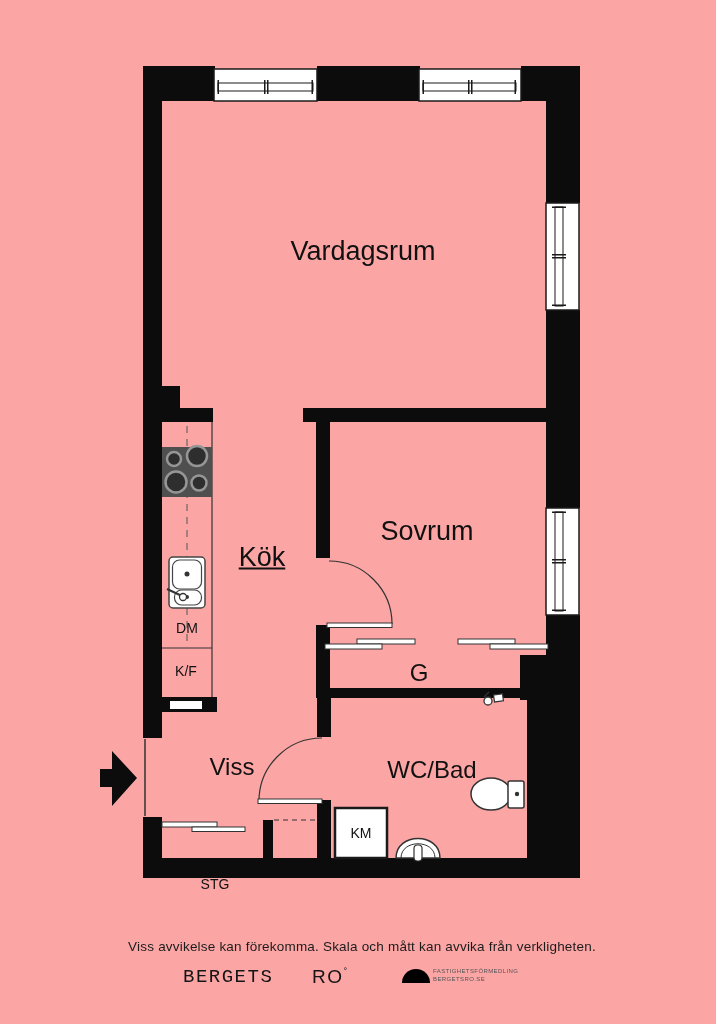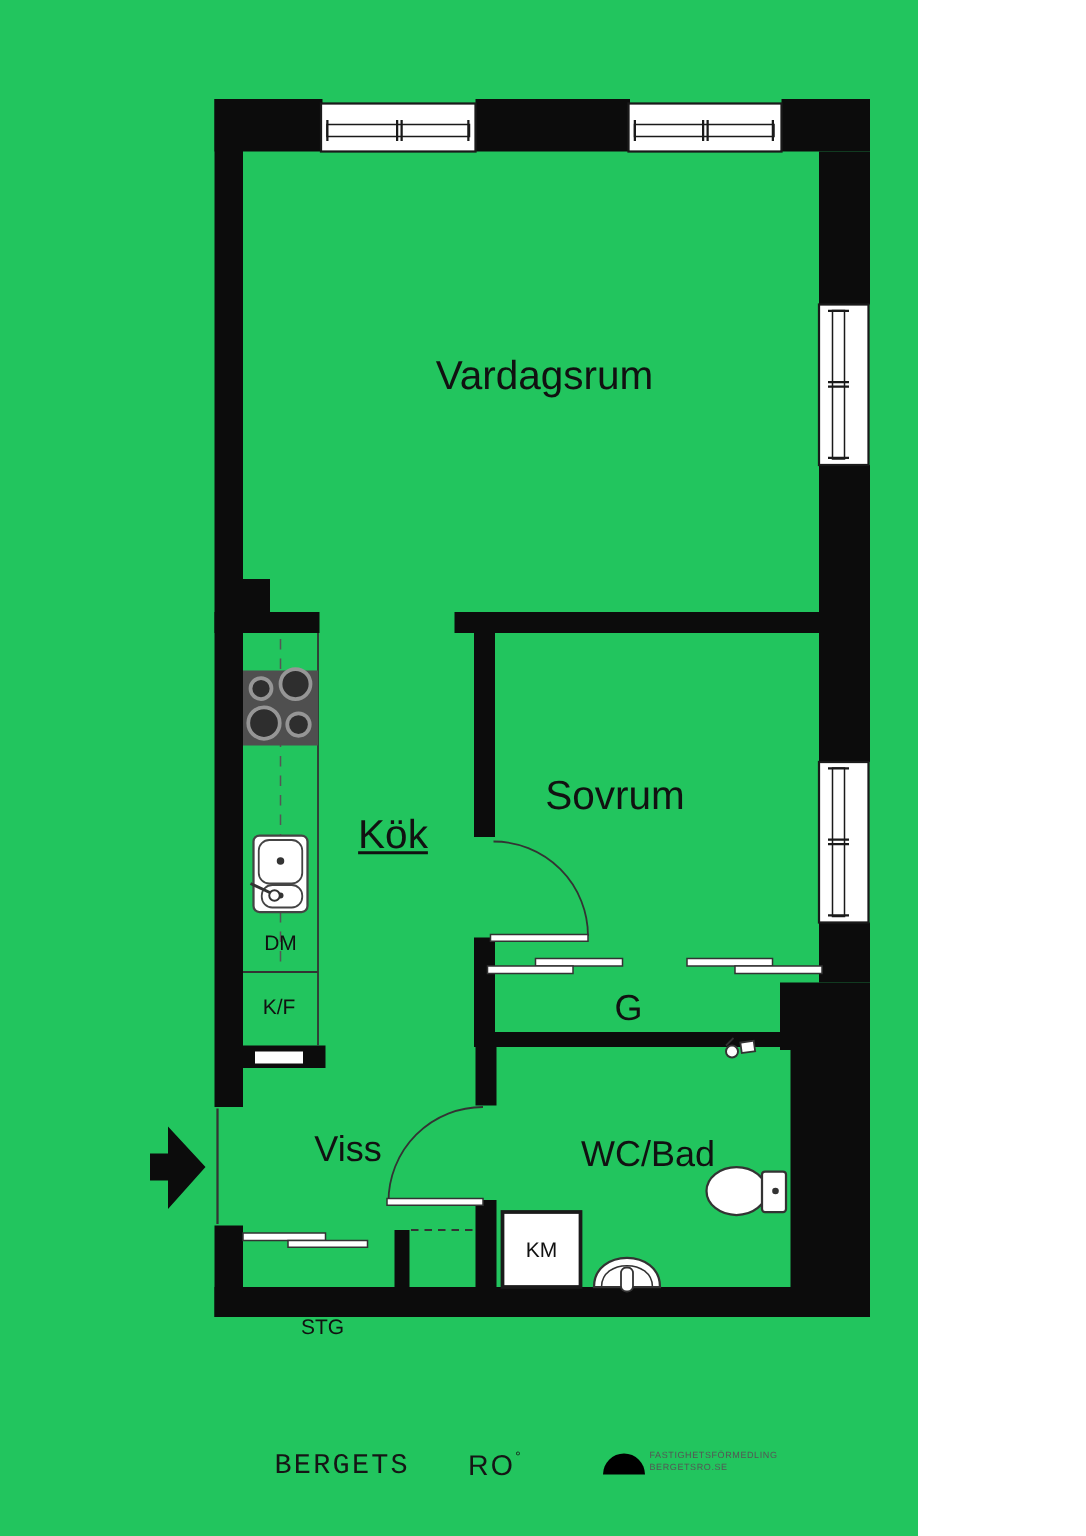--- a/index.html
+++ b/index.html
@@ -1,17 +1,17 @@
 <!DOCTYPE html>
 <html><head>
 <meta charset="utf-8">
 <style>
   html,body { margin:0; padding:0; background:#ffffff; }
   .page {
-    position:relative; width:612px; height:1024px; background:#22c55e;
+    position:relative; width:716px; height:1024px; background:#fca5a5;
     font-family:"Liberation Sans", sans-serif; overflow:hidden;
   }
   svg.plan { position:absolute; left:0; top:0; }
   .lbl {
     position:absolute; transform:translate(-50%,-50%);
     color:#111111; white-space:nowrap; font-weight:400;
   }
   .lbl-lg { font-size:27px; }
   .lbl-md { font-size:24px; }
   .lbl-sm { font-size:14px; }
@@ -161,30 +161,31 @@
         <circle cx="488" cy="701" r="4" stroke-width="1.3"></circle>
         <line x1="484" y1="697" x2="489" y2="692" stroke-width="1.2"></line>
         <rect x="494" y="694.5" width="9" height="7" stroke-width="1.2" transform="rotate(-8 498 698)"></rect>
       </g>
     </g>
 
     <path d="M 402 983 A 14 14 0 0 1 430 983 Z" fill="#000000"></path>
   </svg>
 
   <div class="lbl lbl-lg" style="left:363px; top:251px;">Vardagsrum</div>
-  <div class="lbl lbl-lg" style="left:410px; top:531px;">Sovrum</div>
+  <div class="lbl lbl-lg" style="left:427px; top:531px;">Sovrum</div>
   <div class="lbl lbl-lg" style="left:262px; top:557px;text-decoration:underline;">Kök</div>
   <div class="lbl lbl-md" style="left:232px; top:767px;">Viss</div>
   <div class="lbl lbl-md" style="left:432px; top:770px;">WC/Bad</div>
   <div class="lbl lbl-md" style="left:419px; top:673px;">G</div>
   <div class="lbl lbl-sm" style="left:187px; top:628px;">DM</div>
   <div class="lbl lbl-sm" style="left:186px; top:671px;">K/F</div>
   <div class="lbl lbl-sm" style="left:215px; top:884px;">STG</div>
   <div class="lbl lbl-sm" style="left:361px; top:833px;">KM</div>
 
+  <div class="disclaimer">Viss avvikelse kan förekomma. Skala och mått kan avvika från verkligheten.</div>
   <div class="brand-word brand-word-1">BERGETS</div>
   <div class="brand-word brand-word-2"><span>RO</span><span class="brand-mark">°</span></div>
   <div class="agency">
     <div>FASTIGHETSFÖRMEDLING</div>
     <div>BERGETSRO.SE</div>
   </div>
 
 </div>
 
 </body></html>

